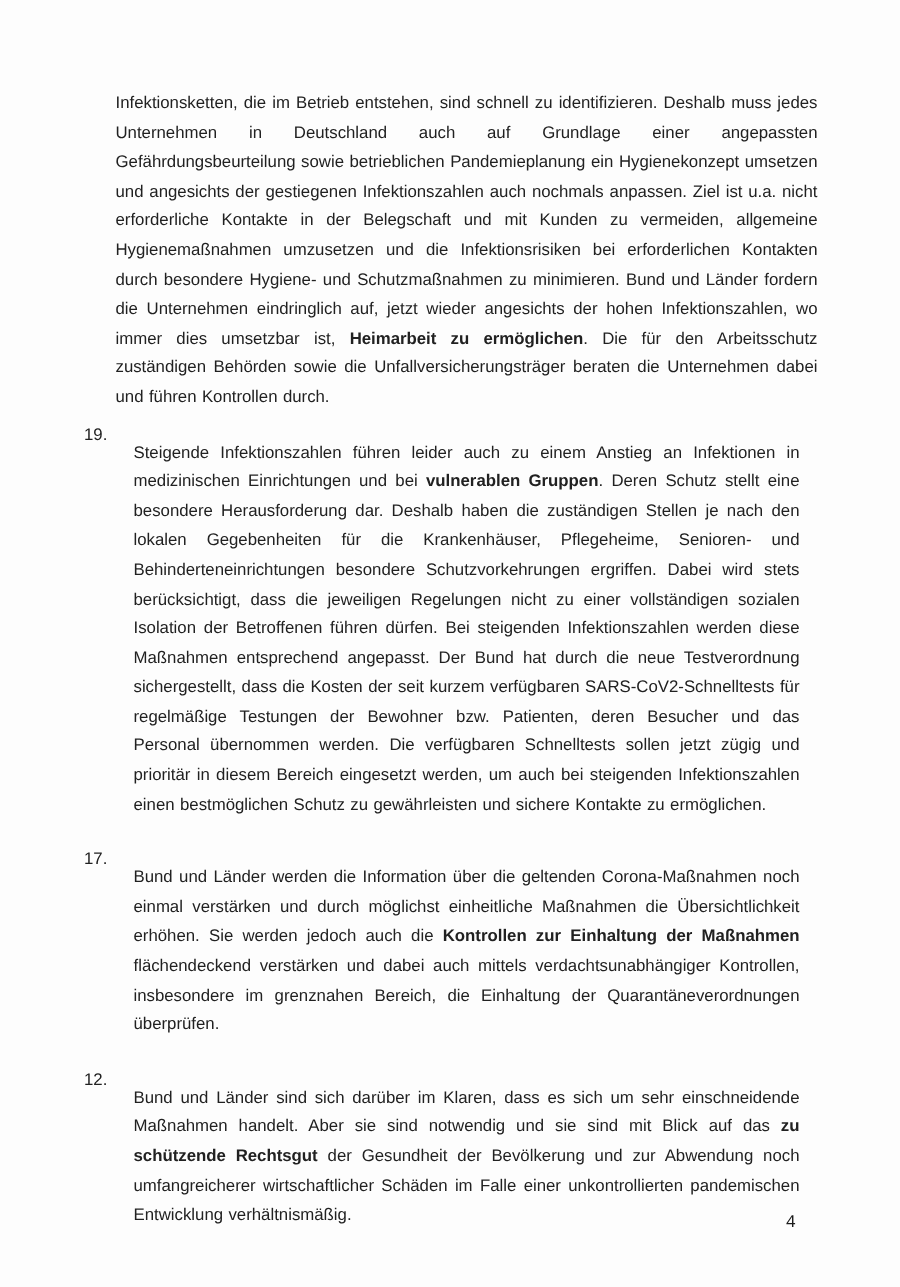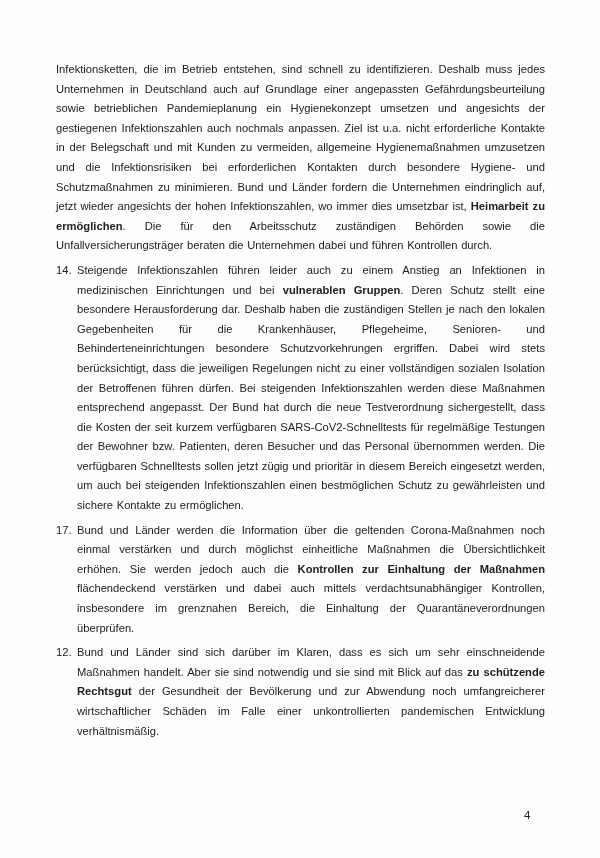--- a/index.html
+++ b/index.html
@@ -28,35 +28,36 @@
   }
   .para {
     margin: 0 0 5px 0;
     font-size: 11.2px;
     line-height: 19.6px;
     text-align: justify;
     text-justify: inter-word;
     word-spacing: 0.5px;
   }
   .intro {
+    margin-left: 21px;
   }
   .list-item {
     display: flex;
     align-items: flex-start;
     margin: 0 0 5px 0;
   }
   .list-item .num {
     flex: 0 0 21px;
     font-size: 11.2px;
     line-height: 19.6px;
     text-align: left;
   }
   .list-item .para {
     flex: 1;
-    margin: 0;
+    margin: 12px;
   }
   .b {
     font-weight: bold;
   }
   .page-number {
     position: absolute;
     left: 524px;
     top: 808px;
     font-size: 11.5px;
     line-height: 14px;
@@ -66,21 +67,21 @@
 </head>
 <body>
 
 <div class="page">
 
   <div class="page-content">
 
     <p class="para intro"><span>Infektionsketten, die im Betrieb entstehen, sind schnell zu identifizieren. Deshalb muss jedes Unternehmen in Deutschland auch auf Grundlage einer angepassten Gefährdungsbeurteilung sowie betrieblichen Pandemieplanung ein Hygienekonzept umsetzen und angesichts der gestiegenen Infektionszahlen auch nochmals anpassen. Ziel ist u.a. nicht erforderliche Kontakte in der Belegschaft und mit Kunden zu vermeiden, allgemeine Hygienemaßnahmen umzusetzen und die Infektionsrisiken bei erforderlichen Kontakten durch besondere Hygiene- und Schutzmaßnahmen zu minimieren. Bund und Länder fordern die Unternehmen eindringlich auf, jetzt wieder angesichts der hohen Infektionszahlen, wo immer dies umsetzbar ist, </span><span class="b">Heimarbeit zu ermöglichen</span><span>. Die für den Arbeitsschutz zuständigen Behörden sowie die Unfallversicherungsträger beraten die Unternehmen dabei und führen Kontrollen durch.</span></p>
 
     <div class="list-item">
-      <span class="num">14.</span>
+      <span class="num">19.</span>
       <p class="para"><span>Steigende Infektionszahlen führen leider auch zu einem Anstieg an Infektionen in medizinischen Einrichtungen und bei </span><span class="b">vulnerablen Gruppen</span><span>. Deren Schutz stellt eine besondere Herausforderung dar. Deshalb haben die zuständigen Stellen je nach den lokalen Gegebenheiten für die Krankenhäuser, Pflegeheime, Senioren- und Behinderteneinrichtungen besondere Schutzvorkehrungen ergriffen. Dabei wird stets berücksichtigt, dass die jeweiligen Regelungen nicht zu einer vollständigen sozialen Isolation der Betroffenen führen dürfen. Bei steigenden Infektionszahlen werden diese Maßnahmen entsprechend angepasst. Der Bund hat durch die neue Testverordnung sichergestellt, dass die Kosten der seit kurzem verfügbaren SARS-CoV2-Schnelltests für regelmäßige Testungen der Bewohner bzw. Patienten, deren Besucher und das Personal übernommen werden. Die verfügbaren Schnelltests sollen jetzt zügig und prioritär in diesem Bereich eingesetzt werden, um auch bei steigenden Infektionszahlen einen bestmöglichen Schutz zu gewährleisten und sichere Kontakte zu ermöglichen.</span></p>
     </div>
 
     <div class="list-item">
       <span class="num">17.</span>
       <p class="para"><span>Bund und Länder werden die Information über die geltenden Corona-Maßnahmen noch einmal verstärken und durch möglichst einheitliche Maßnahmen die Übersichtlichkeit erhöhen. Sie werden jedoch auch die </span><span class="b">Kontrollen zur Einhaltung der Maßnahmen</span><span> flächendeckend verstärken und dabei auch mittels verdachtsunabhängiger Kontrollen, insbesondere im grenznahen Bereich, die Einhaltung der Quarantäneverordnungen überprüfen.</span></p>
     </div>
 
     <div class="list-item">
       <span class="num">12.</span>

